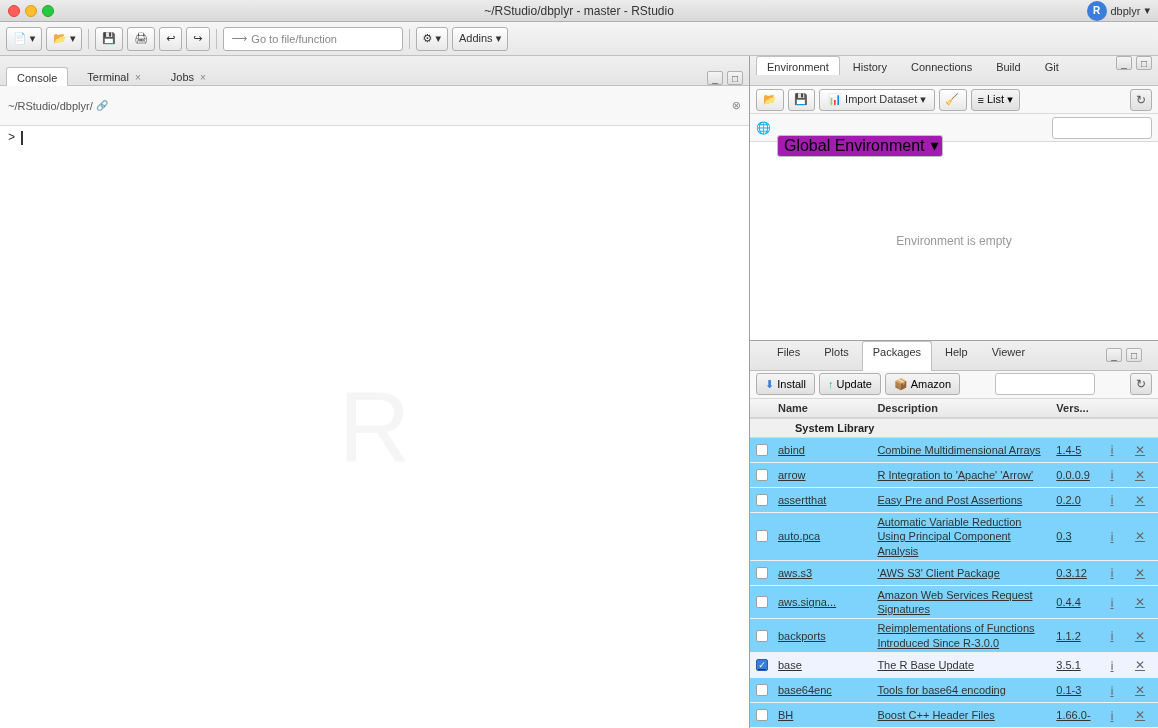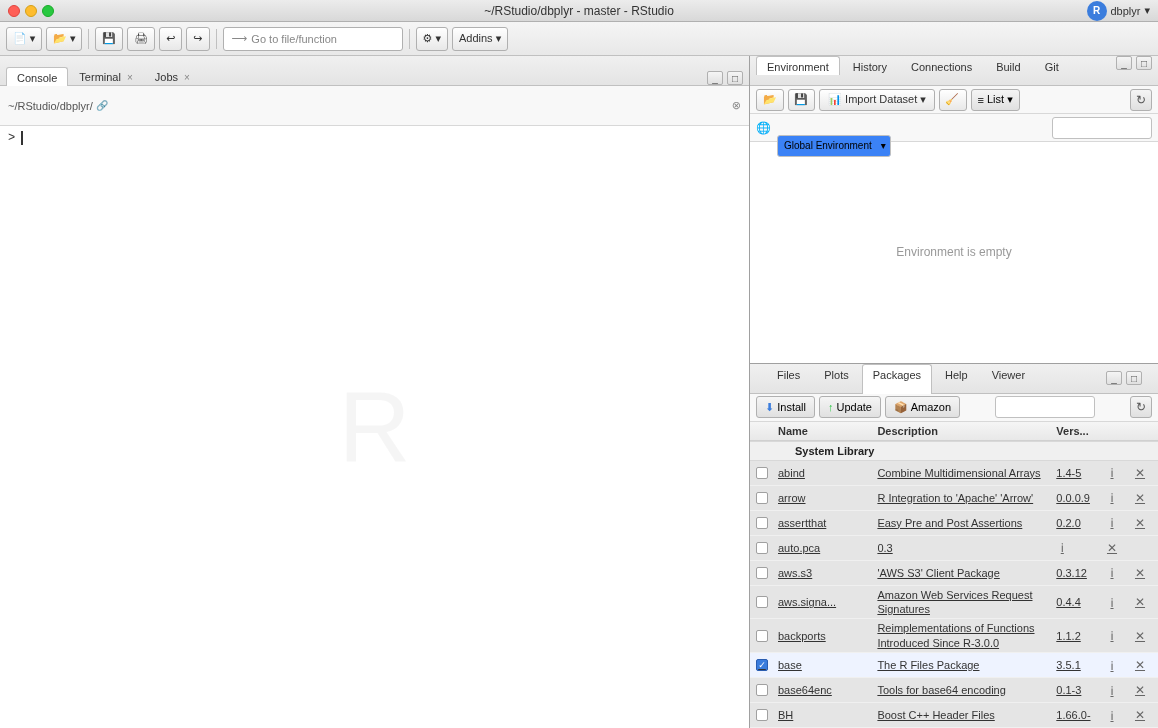--- a/index.html
+++ b/index.html
@@ -87,21 +87,21 @@
       border-right: 1px solid #a0a0a0;
     }
 
     .panel-tabs {
       background: linear-gradient(to bottom, #f0f0f0, #e4e4e4);
       border-bottom: 1px solid #c0c0c0;
       display: flex;
       align-items: flex-end;
       padding: 0 6px;
       height: 30px;
-      gap: 0;
+      gap: 8px;
     }
     .tab {
       padding: 4px 10px 2px;
       font-size: 11px;
       cursor: pointer;
       border: 1px solid transparent;
       border-bottom: none;
       border-radius: 3px 3px 0 0;
       color: #333;
       background: transparent;
@@ -256,21 +256,21 @@
       font-size: 11px;
       cursor: pointer;
       display: flex;
       align-items: center;
       gap: 3px;
       height: 22px;
     }
     .pkg-table {
       flex: 1;
       overflow-y: auto;
-      background: #e5e5e5;
+      background: #7dd3fc;
     }
     .pkg-table-header {
       display: grid;
       grid-template-columns: 24px 1fr 1.8fr 0.5fr 28px 28px;
       background: linear-gradient(to bottom, #f5f5f5, #e8e8e8);
       border-bottom: 1px solid #d0d0d0;
       padding: 3px 0;
       font-size: 11px;
       font-weight: bold;
       color: #333;
@@ -363,25 +363,25 @@
       pointer-events: none;
     }
     .green-dot { color: #28c840; }
 
     .panel-path-bar-left {
       display: flex;
       align-items: center;
       gap: 4px;
     }
     .env-dropdown {
-      background: #3b82f6;
+      background: #a21caf;
       border: 1px solid #c0c0c0;
       border-radius: 3px;
       padding: 1px 18px 1px 6px;
-      font-size: 10px;
+      font-size: 16px;
       height: 22px;
       cursor: pointer;
       position: relative;
       display: flex;
       align-items: center;
       gap: 3px;
       margin-top: 36px;
     }
     .refresh-btn {
       width: 22px; height: 22px;
@@ -707,20 +707,21 @@
           <div>0.2.0</div>
           <div class="icon-btn-sm">ℹ</div>
           <div class="icon-btn-sm">✕</div>
         </div>
 
         <div class="pkg-row">
           <div>
               <div class="pkg-checkbox"></div>
             </div>
           <div>auto.pca</div>
+          <div class="pkg-desc">Automatic Variable Reduction Using Principal Component Analysis</div>
           <div>0.3</div>
           <div class="icon-btn-sm">ℹ</div>
           <div class="icon-btn-sm">✕</div>
         </div>
 
         <div class="pkg-row">
           <div>
               <div class="pkg-checkbox"></div>
             </div>
           <div>aws.s3</div>
@@ -750,21 +751,21 @@
           <div>1.1.2</div>
           <div class="icon-btn-sm">ℹ</div>
           <div class="icon-btn-sm">✕</div>
         </div>
 
         <div class="pkg-row" style="background:#eef3ff;">
           <div>
               <div class="pkg-checkbox checked"></div>
             </div>
           <div>base</div>
-          <div class="pkg-desc">The R Files Package</div>
+          <div class="pkg-desc">The R Base Update</div>
           <div>3.5.1</div>
           <div class="icon-btn-sm">ℹ</div>
           <div class="icon-btn-sm">✕</div>
         </div>
 
         <div class="pkg-row">
           <div>
               <div class="pkg-checkbox"></div>
             </div>
           <div>base64enc</div>

